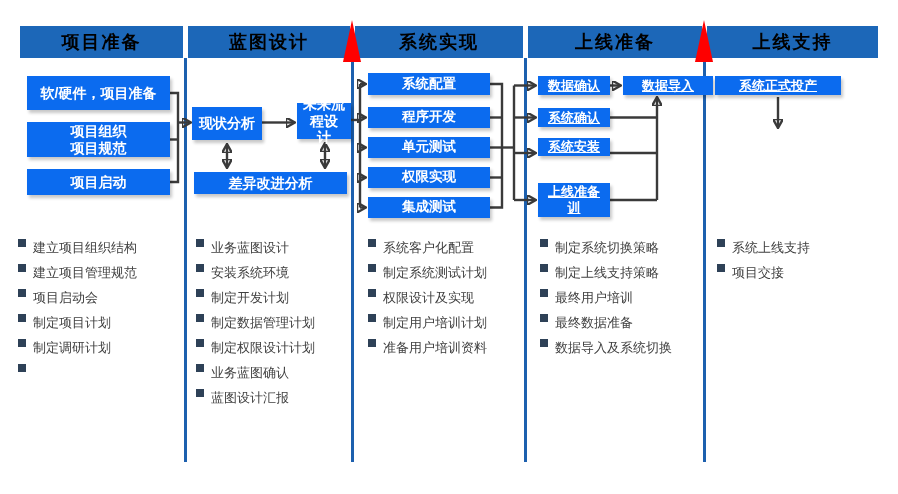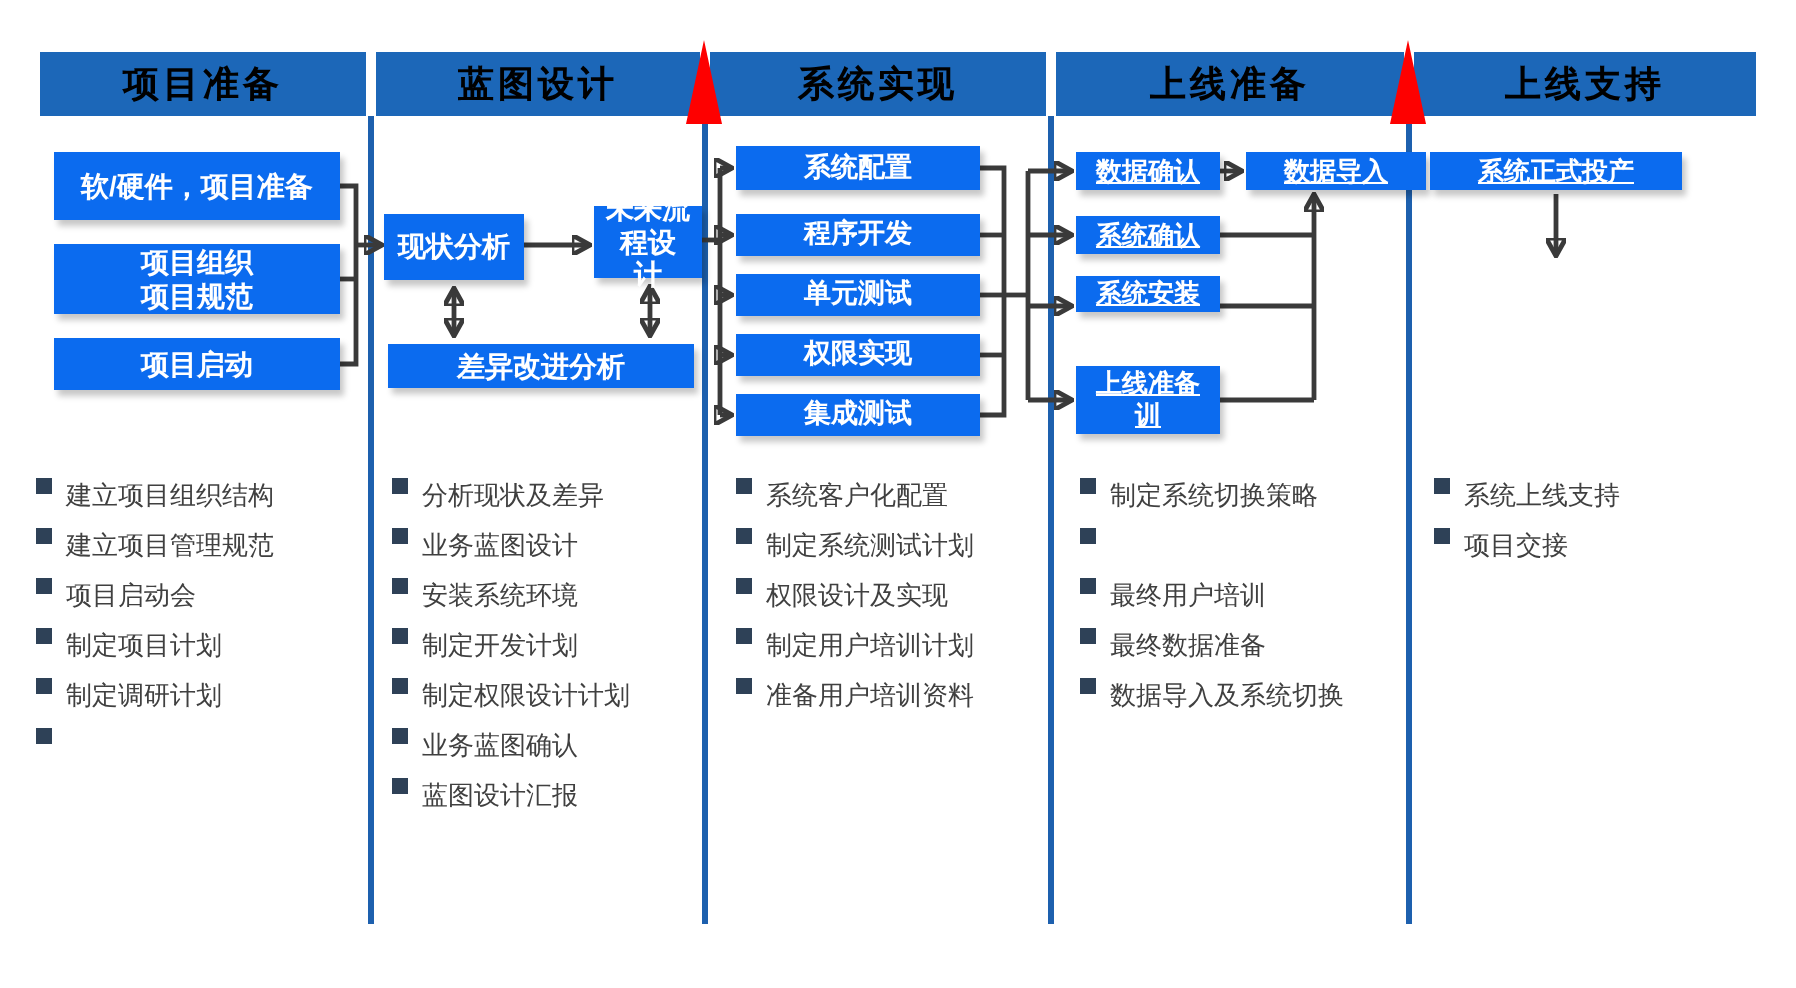--- a/index.html
+++ b/index.html
@@ -144,36 +144,36 @@
         <span>制定调研计划</span>
       </li>
     <li>
         <span class="sq"></span>
       </li>
   </ul>
 
   <ul class="tasks" style="left:196px">
     <li>
         <span class="sq"></span>
-        <span>分析现状及差异</span>
-      </li>
-    <li>
-        <span class="sq"></span>
         <span>业务蓝图设计</span>
       </li>
     <li>
         <span class="sq"></span>
         <span>安装系统环境</span>
       </li>
     <li>
         <span class="sq"></span>
         <span>制定开发计划</span>
       </li>
     <li>
         <span class="sq"></span>
+        <span>制定数据管理计划</span>
+      </li>
+    <li>
+        <span class="sq"></span>
         <span>制定权限设计计划</span>
       </li>
     <li>
         <span class="sq"></span>
         <span>业务蓝图确认</span>
       </li>
     <li>
         <span class="sq"></span>
         <span>蓝图设计汇报</span>
       </li>
@@ -202,20 +202,21 @@
       </li>
   </ul>
 
   <ul class="tasks" style="left:540px">
     <li>
         <span class="sq"></span>
         <span>制定系统切换策略</span>
       </li>
     <li>
         <span class="sq"></span>
+        <span>制定上线支持策略</span>
       </li>
     <li>
         <span class="sq"></span>
         <span>最终用户培训</span>
       </li>
     <li>
         <span class="sq"></span>
         <span>最终数据准备</span>
       </li>
     <li>

